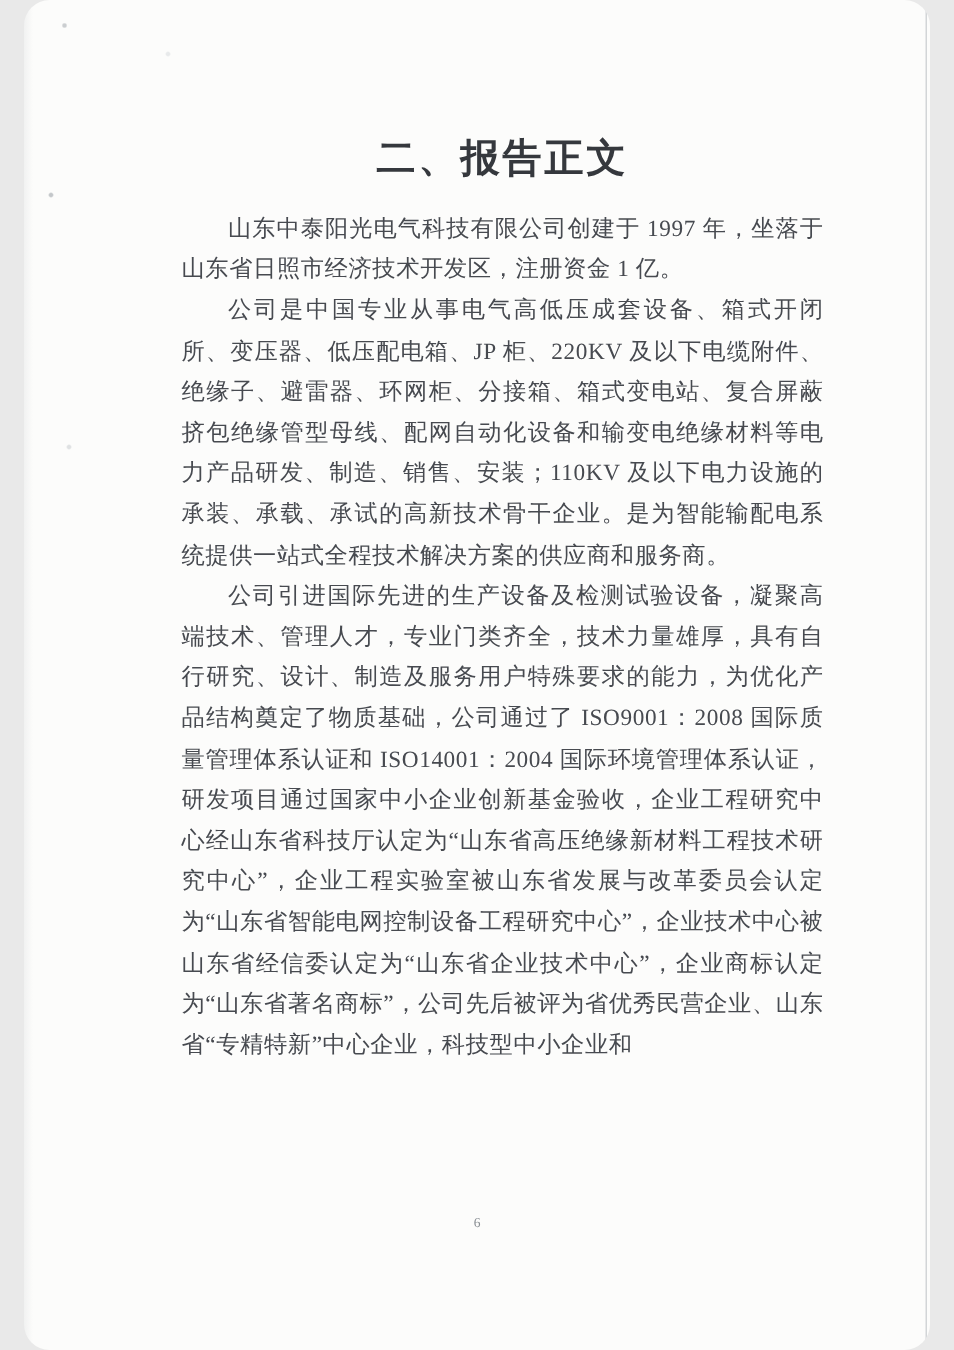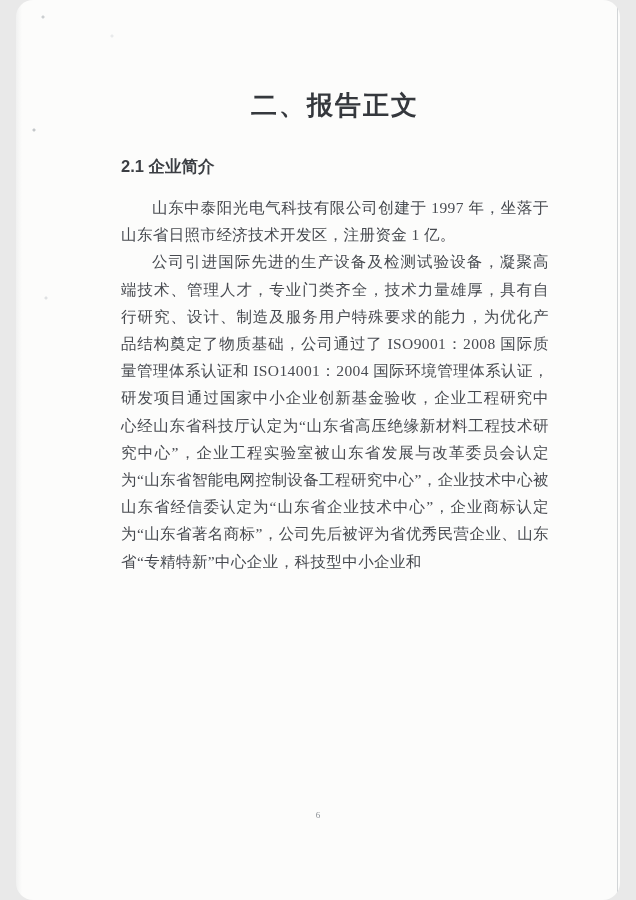--- a/index.html
+++ b/index.html
@@ -71,24 +71,24 @@
 </head>
 <body>
 
 <div class="page">
 
   <div class="scan-smudge"></div>
 
   <div class="content">
     <h1 class="doc-title">二、报告正文</h1>
 
-    <h2 class="section-heading">2.1 企业简介</h2>
 
     <div class="body-text">
       <p>山东中泰阳光电气科技有限公司创建于 1997 年，坐落于山东省日照市经济技术开发区，注册资金 1 亿。</p>
+      <p>公司是中国专业从事电气高低压成套设备、箱式开闭所、变压器、低压配电箱、JP 柜、220KV 及以下电缆附件、绝缘子、避雷器、环网柜、分接箱、箱式变电站、复合屏蔽挤包绝缘管型母线、配网自动化设备和输变电绝缘材料等电力产品研发、制造、销售、安装；110KV 及以下电力设施的承装、承载、承试的高新技术骨干企业。是为智能输配电系统提供一站式全程技术解决方案的供应商和服务商。</p>
       <p>公司引进国际先进的生产设备及检测试验设备，凝聚高端技术、管理人才，专业门类齐全，技术力量雄厚，具有自行研究、设计、制造及服务用户特殊要求的能力，为优化产品结构奠定了物质基础，公司通过了 ISO9001：2008 国际质量管理体系认证和 ISO14001：2004 国际环境管理体系认证，研发项目通过国家中小企业创新基金验收，企业工程研究中心经山东省科技厅认定为“山东省高压绝缘新材料工程技术研究中心”，企业工程实验室被山东省发展与改革委员会认定为“山东省智能电网控制设备工程研究中心”，企业技术中心被山东省经信委认定为“山东省企业技术中心”，企业商标认定为“山东省著名商标”，公司先后被评为省优秀民营企业、山东省“专精特新”中心企业，科技型中小企业和</p>
     </div>
   </div>
 
   <div class="page-number">6</div>
 
   <div class="scan-edge"></div>
 
 </div>
 

